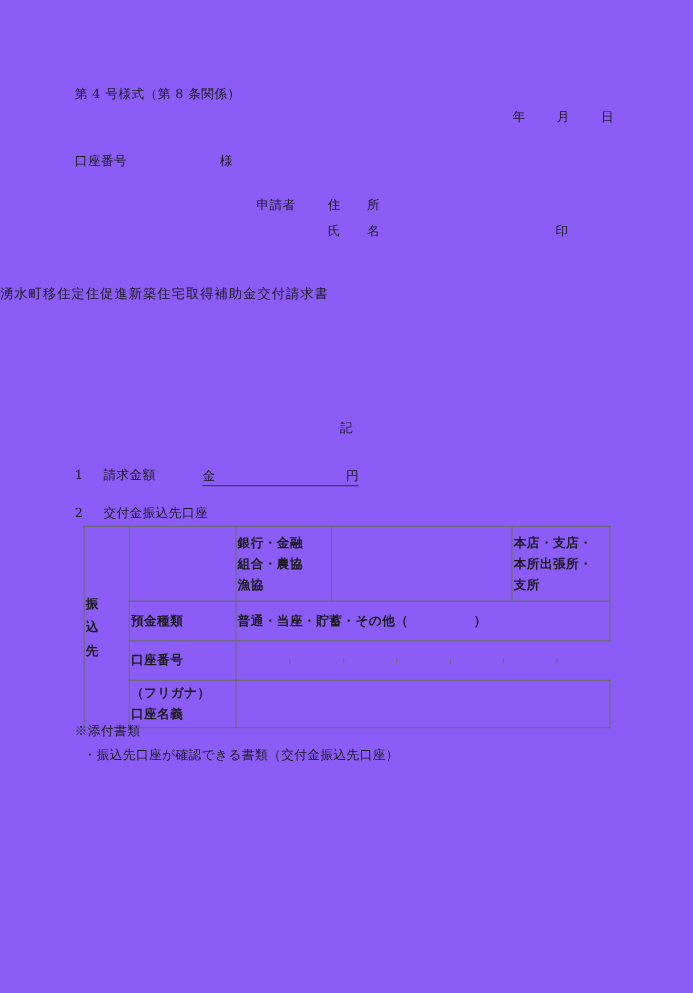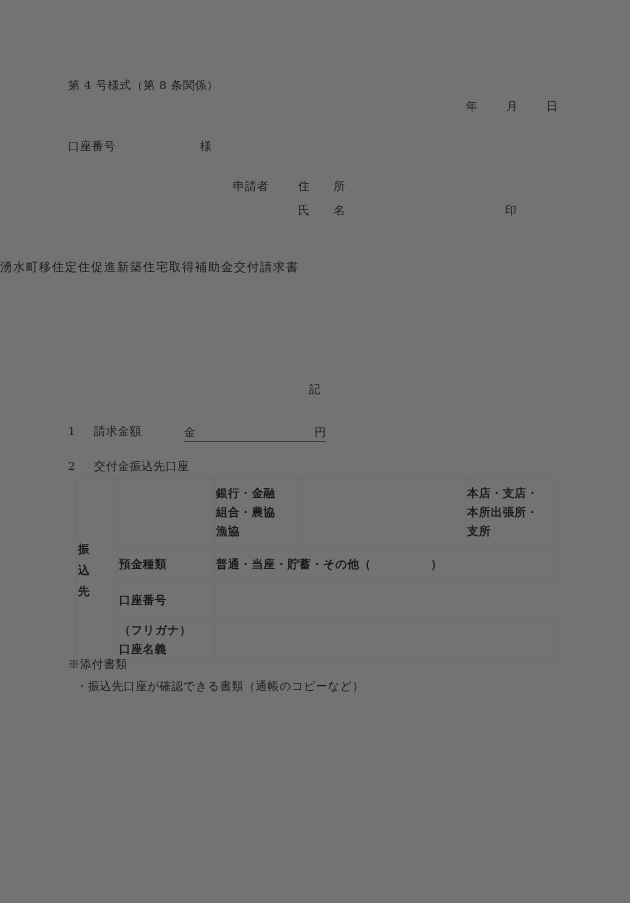--- a/index.html
+++ b/index.html
@@ -12,21 +12,21 @@
     height: 903px;
     position: relative;
     font-family: "DejaVu Serif", "Liberation Serif", serif;
     color: #1a1a1a;
     background: #fbfbfc;
     overflow: hidden;
   }
   .page {
     position: absolute;
     inset: 0;
-    background: #737373;
+    background: #8b5cf6;
   }
 
   
   .t {
     position: absolute;
     white-space: pre;
     font-size: 11.5px;
     line-height: 1.0;
     letter-spacing: 0.4px;
   }
@@ -217,15 +217,15 @@
 
       <tr class="row-name">
         <td class="cell-label name-label-cell" style="white-space:pre-line;">（フリガナ）
 口座名義</td>
         <td colspan="3"></td>
       </tr>
     </tbody>
   </table>
 
   <div class="t" id="note-head">※添付書類</div>
-  <div class="t" id="note-item">・振込先口座が確認できる書類（通帳のコピーなど）</div>
+  <div class="t" id="note-item">・振込先口座が確認できる書類（交付金振込先口座）</div>
 
 </div>
 
 </body></html>

